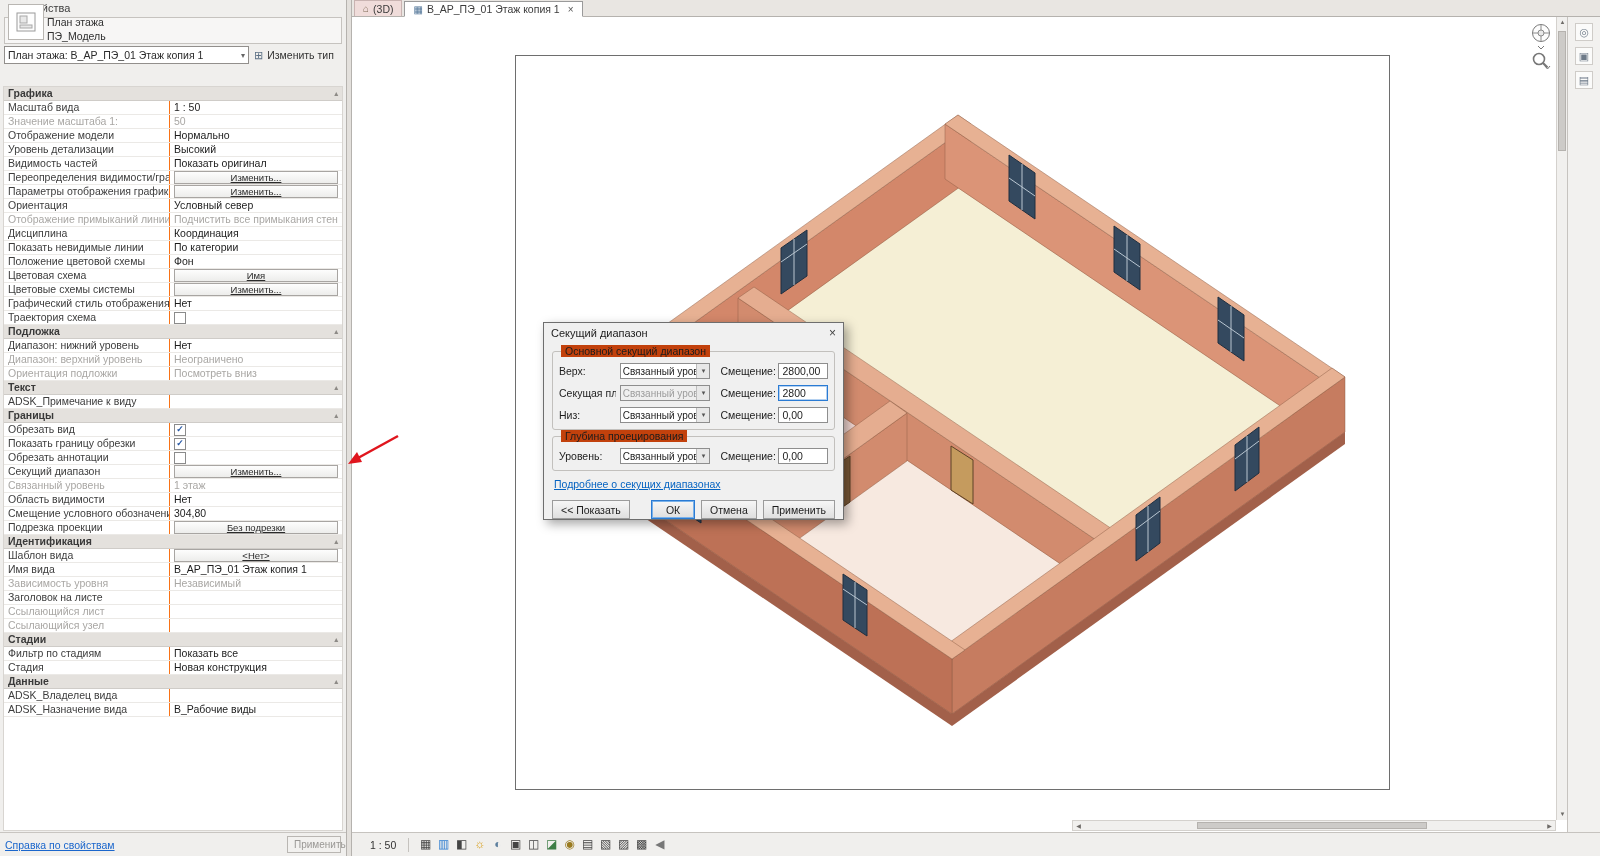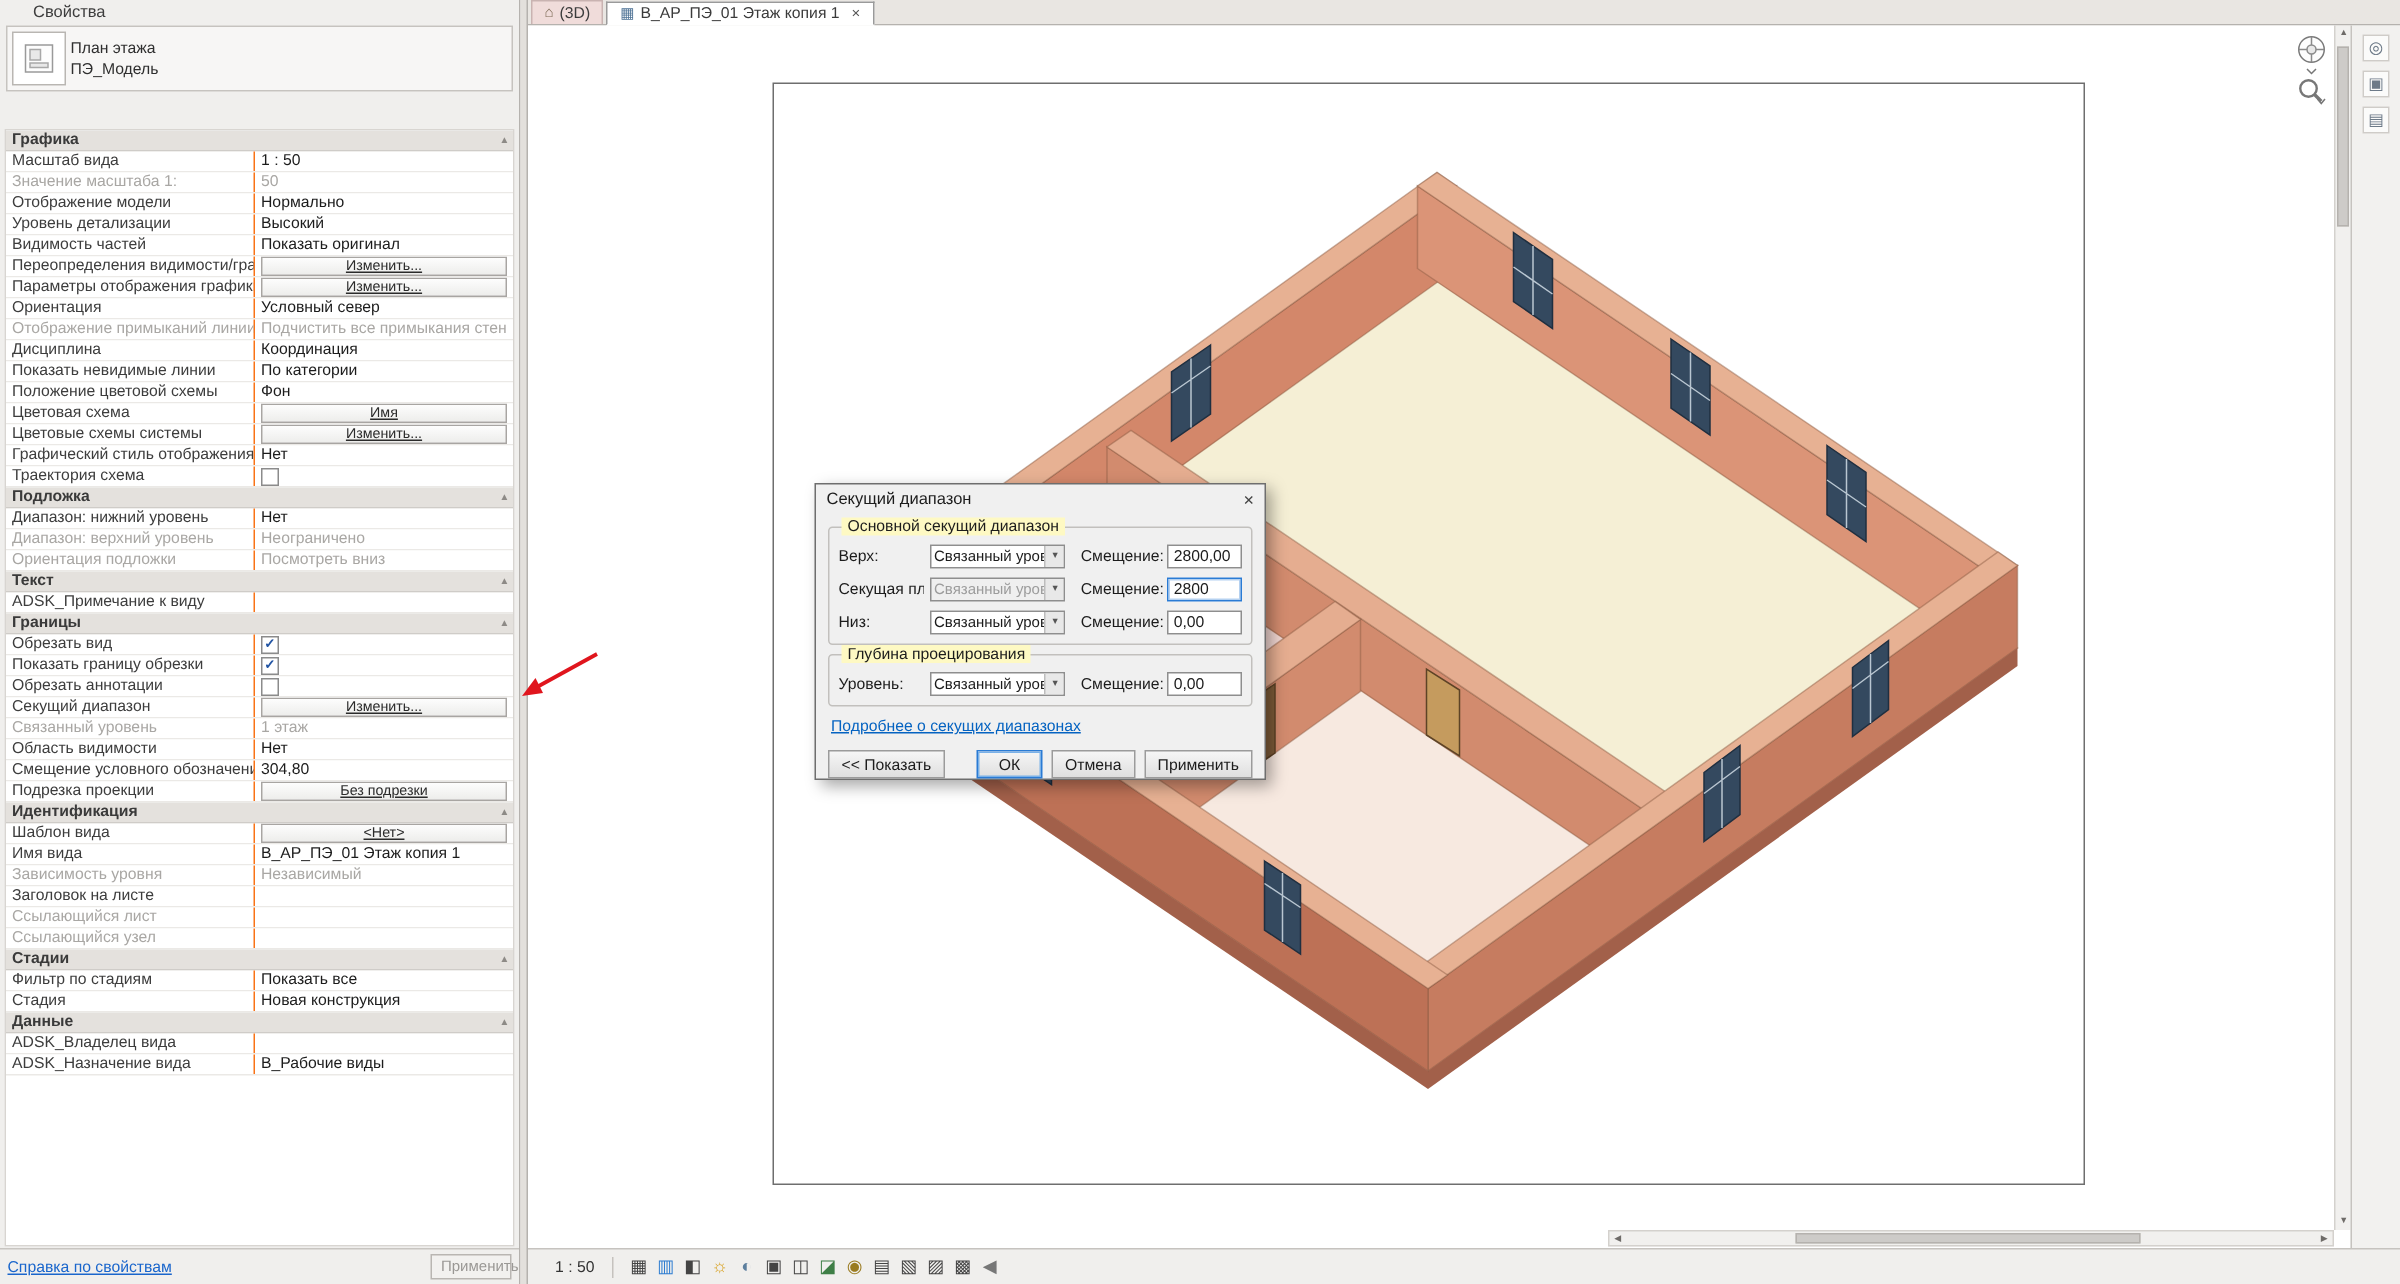--- a/index.html
+++ b/index.html
@@ -2,21 +2,21 @@
 <html><head>
 <meta charset="utf-8">
 <style>
   html,body{margin:0;padding:0;background:#d8d5d1;}
   body{font-family:"Liberation Sans",sans-serif;-webkit-font-smoothing:antialiased;}
   #app{position:relative;width:1600px;height:856px;overflow:hidden;background:#fff;}
 
   
   #props{position:absolute;left:0;top:0;width:347px;height:856px;background:#f0efed;border-right:1px solid #b5b2ae;box-sizing:border-box;}
   .p-header{height:16px;line-height:16px;padding-left:22px;font-size:11px;color:#3d3d3d;}
-  .type-selector{display:flex;margin:1px 4px 2px 4px;height:44px;background:#f7f6f5;border:1px solid #c6c3bf;box-sizing:border-box;}
+  .type-selector{display:flex;margin:1px 4px 2px 4px;height:27px;background:#f7f6f5;border:1px solid #c6c3bf;box-sizing:border-box;align-items:flex-end;}
   .type-icon{width:36px;height:36px;margin:3px;background:#ffffff;border:1px solid #b9b6b2;box-sizing:border-box;display:flex;align-items:center;justify-content:center;}
   .type-text{padding-top:7px;font-size:10.5px;color:#2f2f2f;line-height:14px;}
   .inst-row{display:flex;margin:2px 4px 3px 4px;height:18px;gap:5px;}
   .inst-combo{flex:1;display:flex;align-items:center;background:#fff;border:1px solid #928f8c;font-size:10.5px;color:#2a2a2a;padding:0 3px;box-sizing:border-box;overflow:hidden;}
   .inst-text{flex:1;white-space:nowrap;overflow:hidden;}
   .combo-chev{color:#666;font-size:8px;padding-left:2px;}
   .edit-type{width:88px;display:flex;align-items:center;gap:4px;font-size:10.5px;color:#333;cursor:default;}
   .et-icon{color:#5b6f84;font-size:11px;}
   #prop-grid{position:absolute;left:3px;right:3px;top:86px;bottom:25px;background:#ffffff;border:1px solid #d8d5d1;box-sizing:border-box;overflow:hidden;}
   .sec-row{height:14px;line-height:13px;background:#e4e1dd;border-bottom:1px solid #cfccc8;box-sizing:border-box;font-size:10.5px;font-weight:bold;color:#3a3a3a;padding-left:4px;display:flex;}
@@ -63,21 +63,21 @@
   .scale{font-size:10.5px;color:#333;margin-right:10px;}
   .vb-sep{display:inline-block;width:1px;height:14px;background:#c5c2be;margin:0 8px 0 2px;}
   .vb-ico{width:17px;height:17px;font-size:12px;line-height:17px;text-align:center;margin-right:1px;}
 
   
   #dialog{position:absolute;left:543px;top:322px;width:301px;height:198px;background:#f0f0f0;border:1px solid #6e6e6e;box-shadow:4px 4px 10px rgba(0,0,0,.35);z-index:50;box-sizing:border-box;}
   .dlg-title{height:20px;display:flex;align-items:center;justify-content:space-between;padding:0 7px;font-size:11px;color:#1c1c1c;}
   .dlg-close{color:#444;font-size:12px;}
   .dlg-body{padding:2px 8px 0 8px;}
   .groupbox{position:relative;border:1px solid #c2c0bd;border-radius:3px;margin-top:6px;padding:8px 6px 3px 6px;}
-  .group-label{position:absolute;top:-7px;left:8px;background:#fef9c3;padding:0 4px;font-size:10.5px;color:#1c1c1c;}
+  .group-label{position:absolute;top:-7px;left:8px;background:#c2410c;padding:0 4px;font-size:10.5px;color:#1c1c1c;}
   .drow{display:flex;align-items:center;height:22px;gap:4px;font-size:10.5px;color:#1c1c1c;}
   .dlabel{width:60px;white-space:nowrap;overflow:hidden;}
   .dcombo{width:96px;height:16px;border:1px solid #8e8e8e;background:#fff;display:flex;align-items:center;font-size:10px;box-sizing:border-box;overflow:hidden;}
   .dcombo-text{flex:1;padding-left:2px;white-space:nowrap;overflow:hidden;}
   .darrow{width:12px;text-align:center;font-size:7px;color:#555;background:#e8e8e8;border-left:1px solid #bdbdbd;height:100%;line-height:14px;}
   .dcombo.disabled{background:#efefef;}
   .dcombo.disabled .dcombo-text{color:#9c9c9c;}
   .dofflabel{width:54px;margin-left:6px;white-space:nowrap;}
   .dinput{width:52px;height:16px;border:1px solid #8e8e8e;background:#fff;font-size:10.5px;line-height:15px;padding:0 3px;box-sizing:border-box;}
   .dinput.focused{border:1px solid #2a7bd4;box-shadow:0 0 0 1px rgba(42,123,212,.35) inset;}
@@ -98,20 +98,30 @@
       <div class="type-icon">
         <svg width="24" height="24" viewBox="0 0 24 24">
           <rect x="3" y="3" width="18" height="18" fill="#fdfdfd" stroke="#9a9a9a"></rect>
           <rect x="6" y="6" width="7" height="7" fill="#e8e8e8" stroke="#a8a8a8"></rect>
           <rect x="6" y="15" width="12" height="3" fill="#e8e8e8" stroke="#a8a8a8"></rect>
         </svg>
       </div>
       <div class="type-text">
         <div>План этажа</div>
         <div>ПЭ_Модель</div>
+      </div>
+    </div>
+    <div class="inst-row">
+      <div class="inst-combo">
+        <span class="inst-text">План этажа: В_АР_ПЭ_01 Этаж копия 1</span>
+        <span class="combo-chev">▾</span>
+      </div>
+      <div class="edit-type">
+        <span class="et-icon">⊞</span>
+        <span>Изменить тип</span>
       </div>
     </div>
     <div id="prop-grid">
         <div class="sec-row">
           <span class="sec-label">Графика</span>
           <span class="sec-arrow">▴</span>
         </div>
         <div class="prow">
           <div class="plabel">Масштаб вида</div>
           <div class="pvalue">

